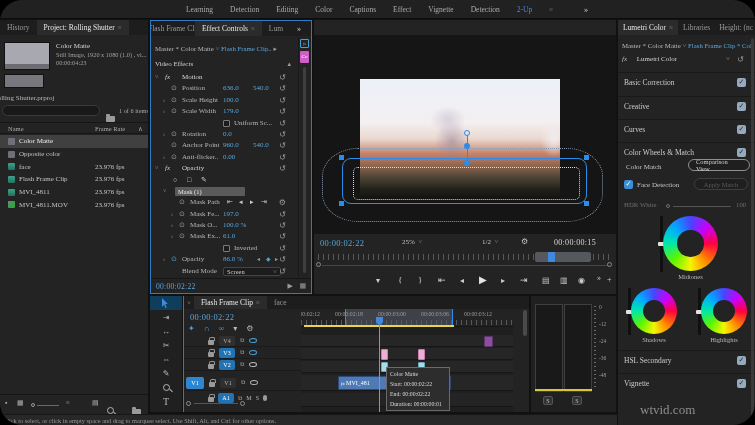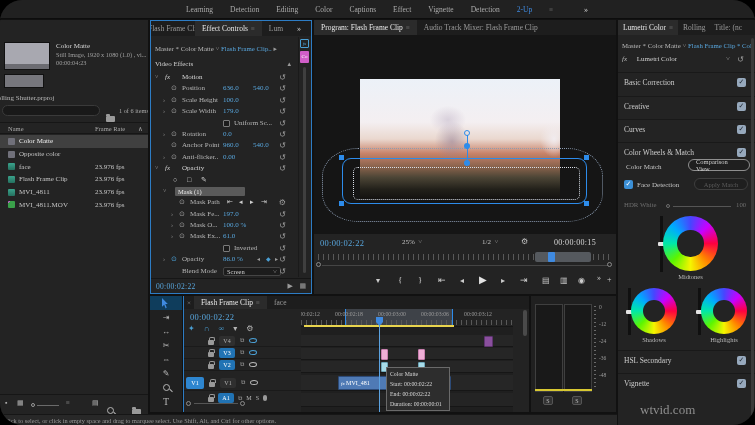--- a/index.html
+++ b/index.html
@@ -88,20 +88,29 @@
       <span>Effect</span>
       <span>Vignette</span>
       <span>Detection</span>
       <span style="color:#3f8ae0;">2-Up</span>
       <span class="menu-glyph">≡</span>
     </div>
     <span class="abs" style="left:584px;top:5px;color:#cfcfcf;font-size:8px;">»</span>
   </div>
 
   <div class="panel" style="left:0;top:20px;width:148px;height:394px;">
+    <div class="tabstrip">
+      <div class="tab">
+          <span>History</span>
+        </div>
+      <div class="tab active">
+        <span>Project: Rolling Shutter</span>
+        <span class="menu-glyph">≡</span>
+      </div>
+    </div>
     
     <div class="abs" style="left:4px;top:22px;width:46px;height:28px;background:linear-gradient(180deg,#a8a8b0 80%,#6c6c72 80%);border:1px solid #111;"></div>
     <div class="abs" style="left:4px;top:54px;width:40px;height:14px;background:#77777d;border:1px solid #111;"></div>
     <div class="abs" style="left:56px;top:22px;width:90px;font-size:7px;color:#d8d8d8;">Color Matte</div>
     <div class="abs" style="left:56px;top:31px;width:92px;font-size:6.3px;color:#a0a0a0;white-space:nowrap;overflow:hidden;">Still Image, 1920 x 1080 (1.0) , vi...</div>
     <div class="abs" style="left:56px;top:39px;font-size:6.3px;color:#a0a0a0;">00:00:04:23</div>
     
     <div class="abs" style="left:0;top:74px;width:120px;overflow:hidden;white-space:nowrap;font-size:7px;color:#b8b8b8;">
       <span style="margin-left:-7px;">Rolling Shutter.prproj</span>
     </div>
@@ -320,29 +329,20 @@
     </div>
 
     <div class="abs" style="left:0;right:0;bottom:0;height:15px;border-top:1px solid #161616;background:#232323;">
       <span class="tc abs" style="left:5px;top:3px;font-size:7.5px;">00:00:02:22</span>
       <span class="abs" style="right:18px;top:3px;color:#9a9a9a;font-size:7px;">▶</span>
       <span class="abs" style="right:5px;top:3px;color:#9a9a9a;font-size:7px;">▦</span>
     </div>
   </div>
 
   <div class="panel" style="left:314px;top:20px;width:302px;height:274px;">
-    <div class="tabstrip">
-      <div class="tab active">
-        <span>Program: Flash Frame Clip</span>
-        <span class="menu-glyph">≡</span>
-      </div>
-      <div class="tab">
-          <span>Audio Track Mixer: Flash Frame Clip</span>
-        </div>
-    </div>
 
     <div class="abs" style="left:0;top:15px;width:302px;height:199px;background:#151515;">
 
       <div class="abs" style="left:46px;top:44px;width:200px;height:120px;
         background:
           radial-gradient(ellipse 26px 20px at 44% 34%, rgba(205,195,210,.7), rgba(205,195,210,0) 70%),
           radial-gradient(ellipse 24px 28px at 46% 52%, rgba(148,128,150,.55), rgba(148,128,150,0) 72%),
           radial-gradient(ellipse 20px 26px at 97% 50%, rgba(242,238,242,.9), rgba(242,238,242,0) 70%),
           linear-gradient(180deg,#ecf1f8 0%,#f4eff1 36%,#ead8cf 50%,#c8836a 62%,#84604a 74%,#4c4536 82%,#22201a 92%,#141210 100%);"></div>
 
@@ -393,24 +393,24 @@
     </div>
   </div>
 
   <div class="panel" style="left:618px;top:20px;width:137px;height:405px;">
     <div class="tabstrip">
       <div class="tab active" style="padding:0 5px;">
         <span>Lumetri Color</span>
         <span class="menu-glyph">≡</span>
       </div>
       <div class="tab" style="padding:0 5px;">
-          <span>Rolling</span>
+          <span>Libraries</span>
         </div>
       <div class="tab" style="padding:0 4px;overflow:hidden;">
-          <span style="white-space:nowrap;">Title: (nc</span>
+          <span style="white-space:nowrap;">Height: (nc</span>
         </div>
     </div>
     <div class="abs" style="left:4px;top:22px;width:130px;font-size:6.8px;white-space:nowrap;overflow:hidden;">
       <span style="color:#b8b8b8;">Master * Color Matte</span>
       <span class="menu-glyph">˅</span>
       <span class="blue">Flash Frame Clip * Color...</span>
     </div>
     <div class="abs" style="left:4px;top:35px;width:130px;font-size:7px;color:#cfcfcf;">
       <span style="font-style:italic;color:#bbbbbb;">fx</span>
       <span style="margin-left:8px;">Lumetri Color</span>

